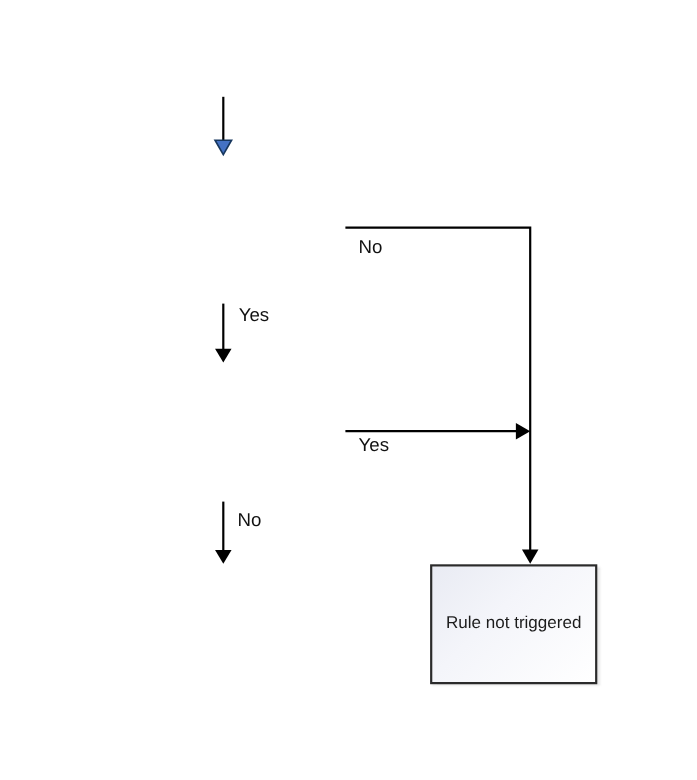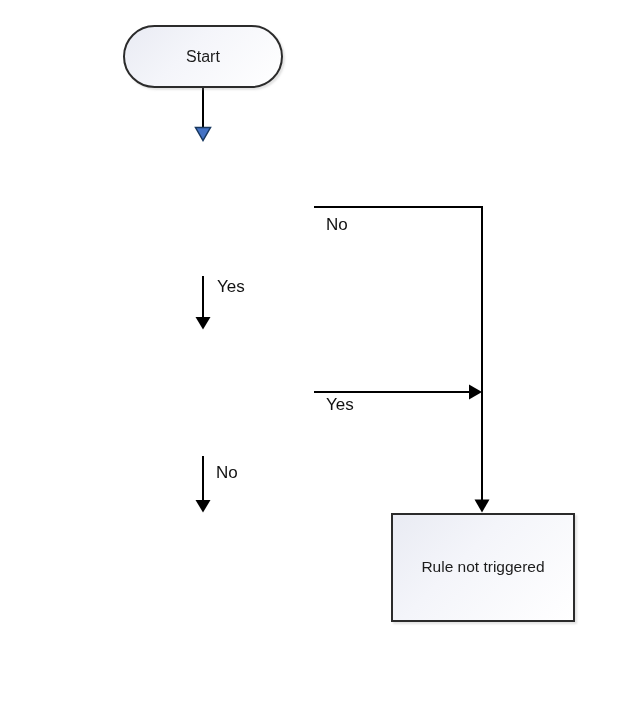--- a/index.html
+++ b/index.html
@@ -53,21 +53,21 @@
   .node-decision-funding {
     left: 92px; top: 330px;
     width: 222px; height: 126px;
   }
   .node-rule-triggered {
     left: 92px; top: 513px;
     width: 222px; height: 110px;
   }
   .node-rule-not-triggered {
     left: 391px; top: 513px;
-    width: 184px; height: 109px;
+    width: 152px; height: 109px;
   }
   .node-label {
     display: inline-block;
   }
   .node-decision-tnp .node-label { max-width: 205px; }
   .node-decision-funding .node-label { max-width: 165px; }
   .edge-label {
     position: absolute;
     font-size: 17px;
     line-height: 1.2;
@@ -102,23 +102,20 @@
     <path class="edge-line" d="M203 276 L203 327" stroke="#000000"></path>
     <path d="M195.5 317 L210.5 317 L203 329.5 Z" fill="#000000"></path>
 
     <path class="edge-line" d="M314 392 L479 392" stroke="#000000"></path>
     <path d="M469 384.5 L469 399.5 L482 392 Z" fill="#000000"></path>
 
     <path class="edge-line" d="M203 456 L203 510" stroke="#000000"></path>
     <path d="M195.5 500 L210.5 500 L203 512.5 Z" fill="#000000"></path>
   </svg>
 
-  <div class="node node-start">
-    <span class="node-label">Start</span>
-  </div>
 
 
 
 
   <div class="node node-rule-not-triggered">
     <span class="node-label">Rule not triggered</span>
   </div>
 
   <div class="edge-label edge-label-tnp-no">No</div>
   <div class="edge-label edge-label-tnp-yes">Yes</div>

